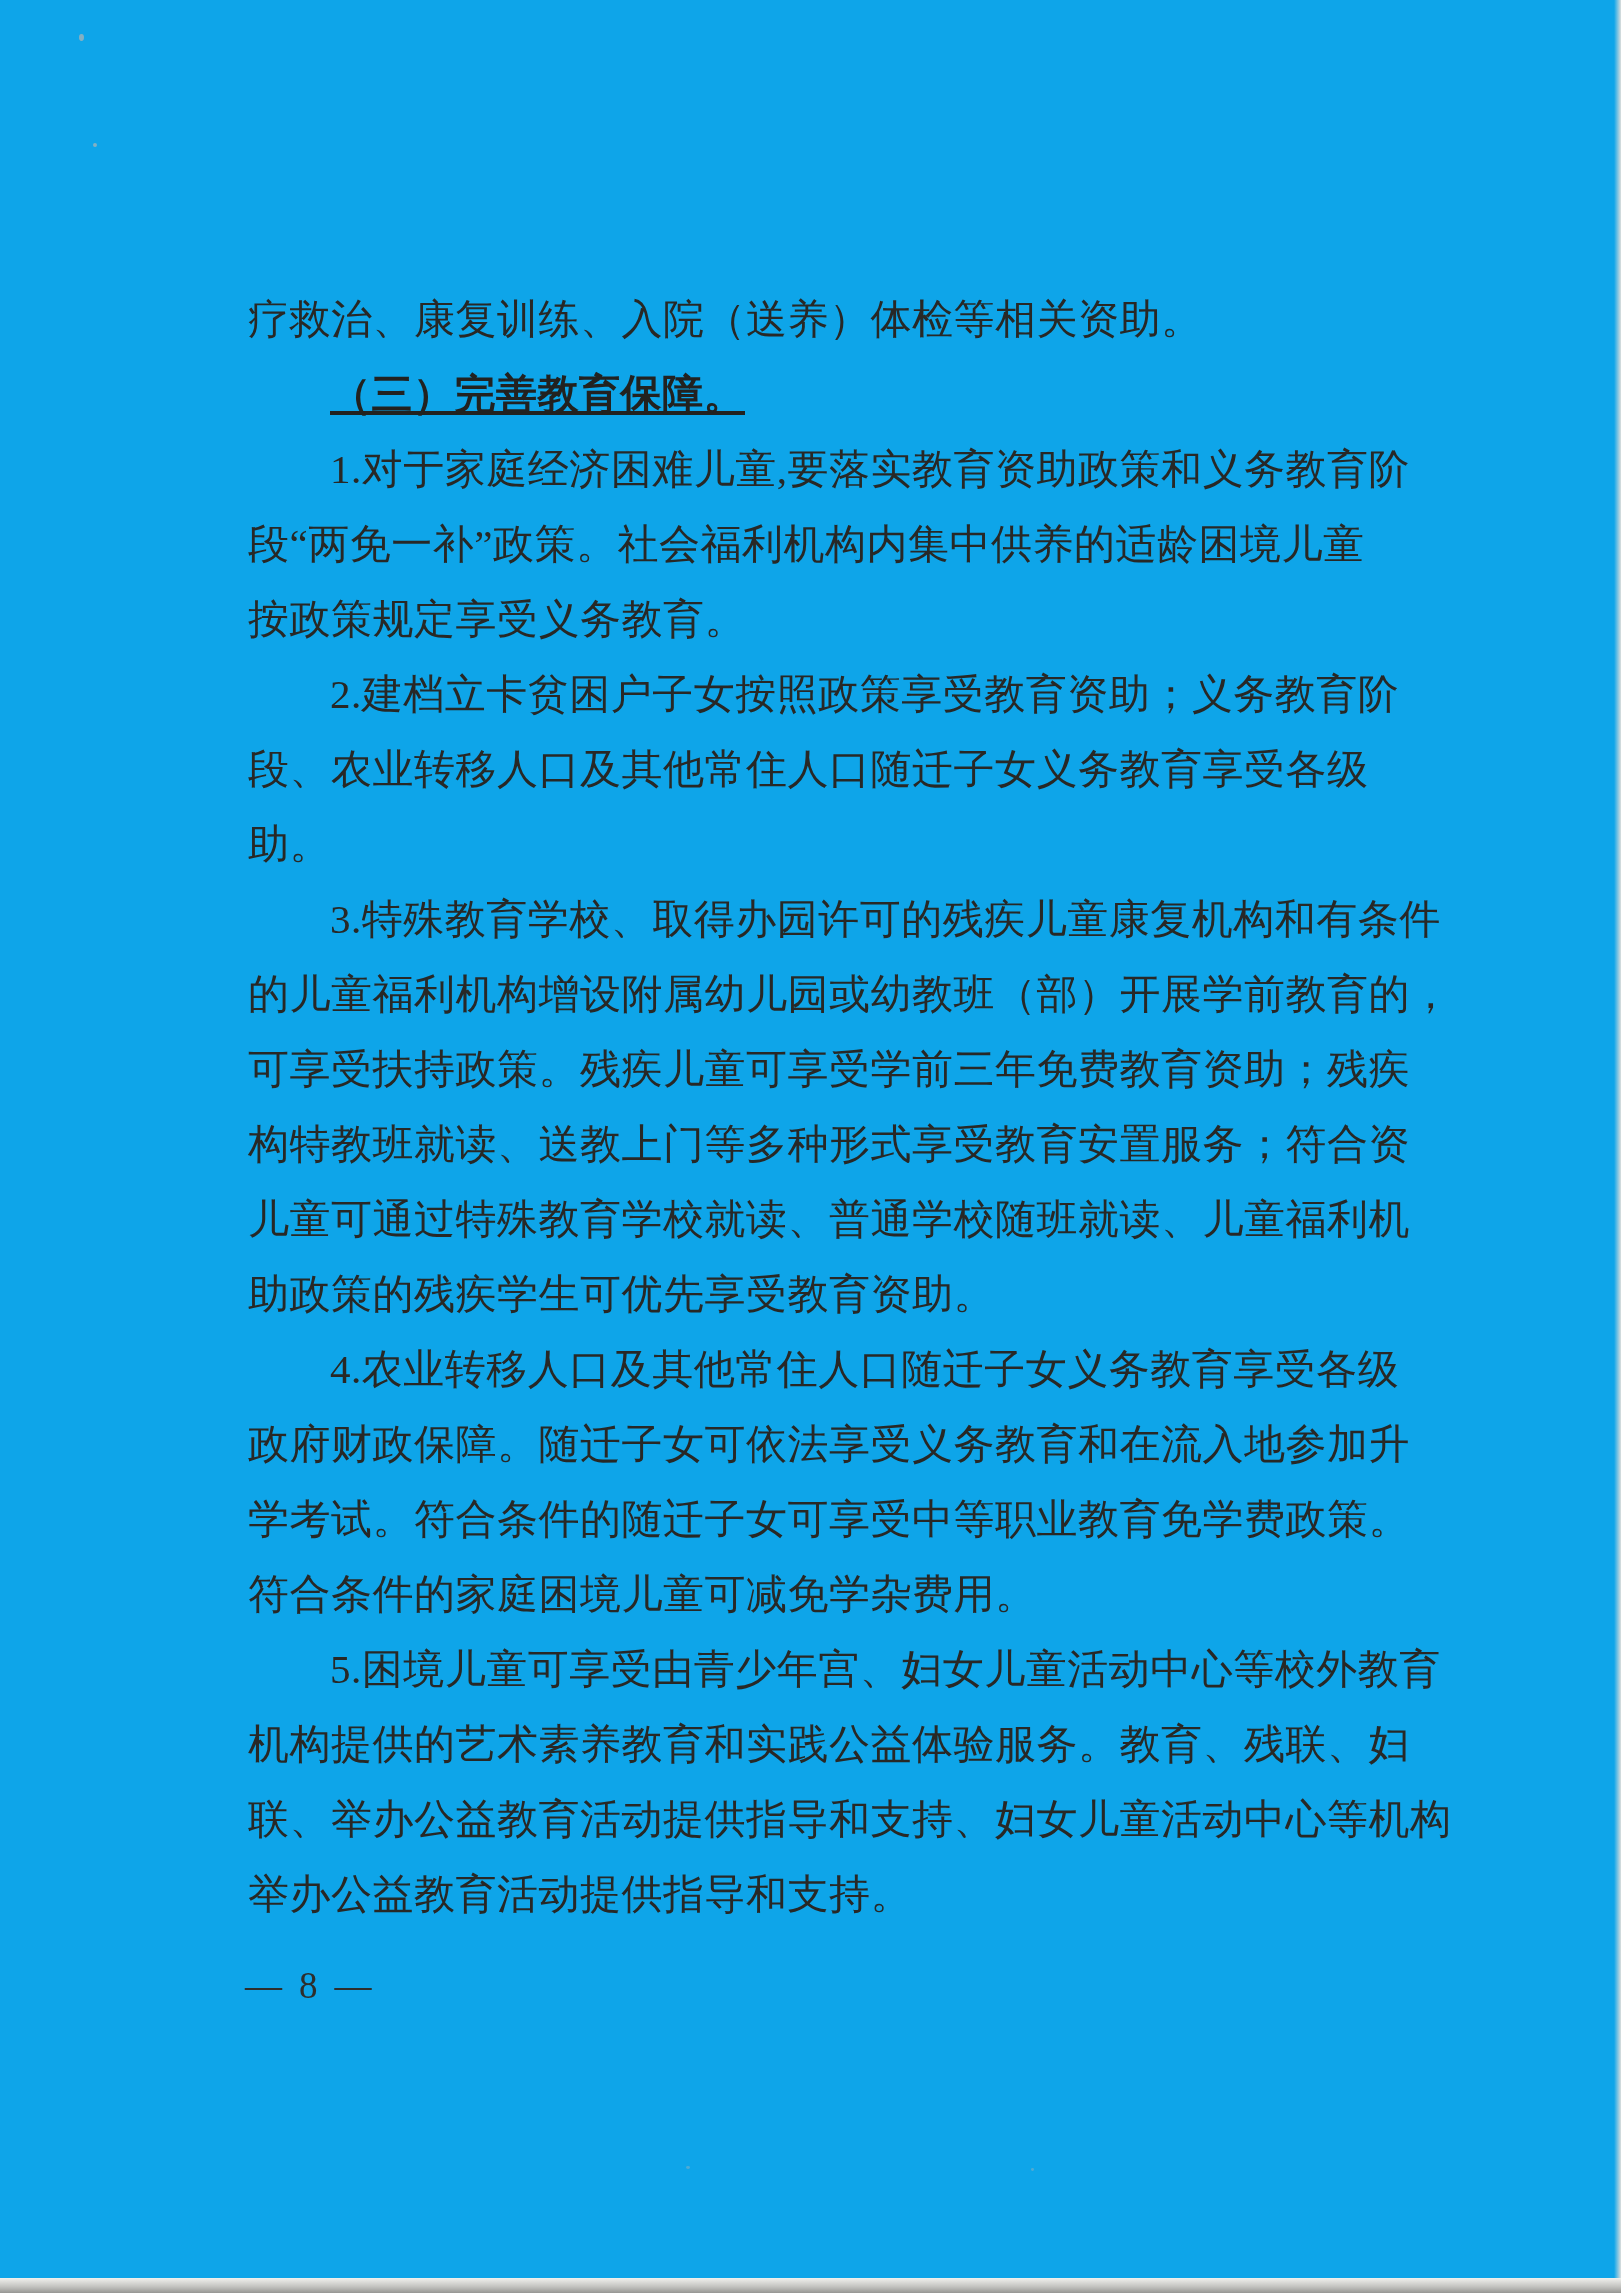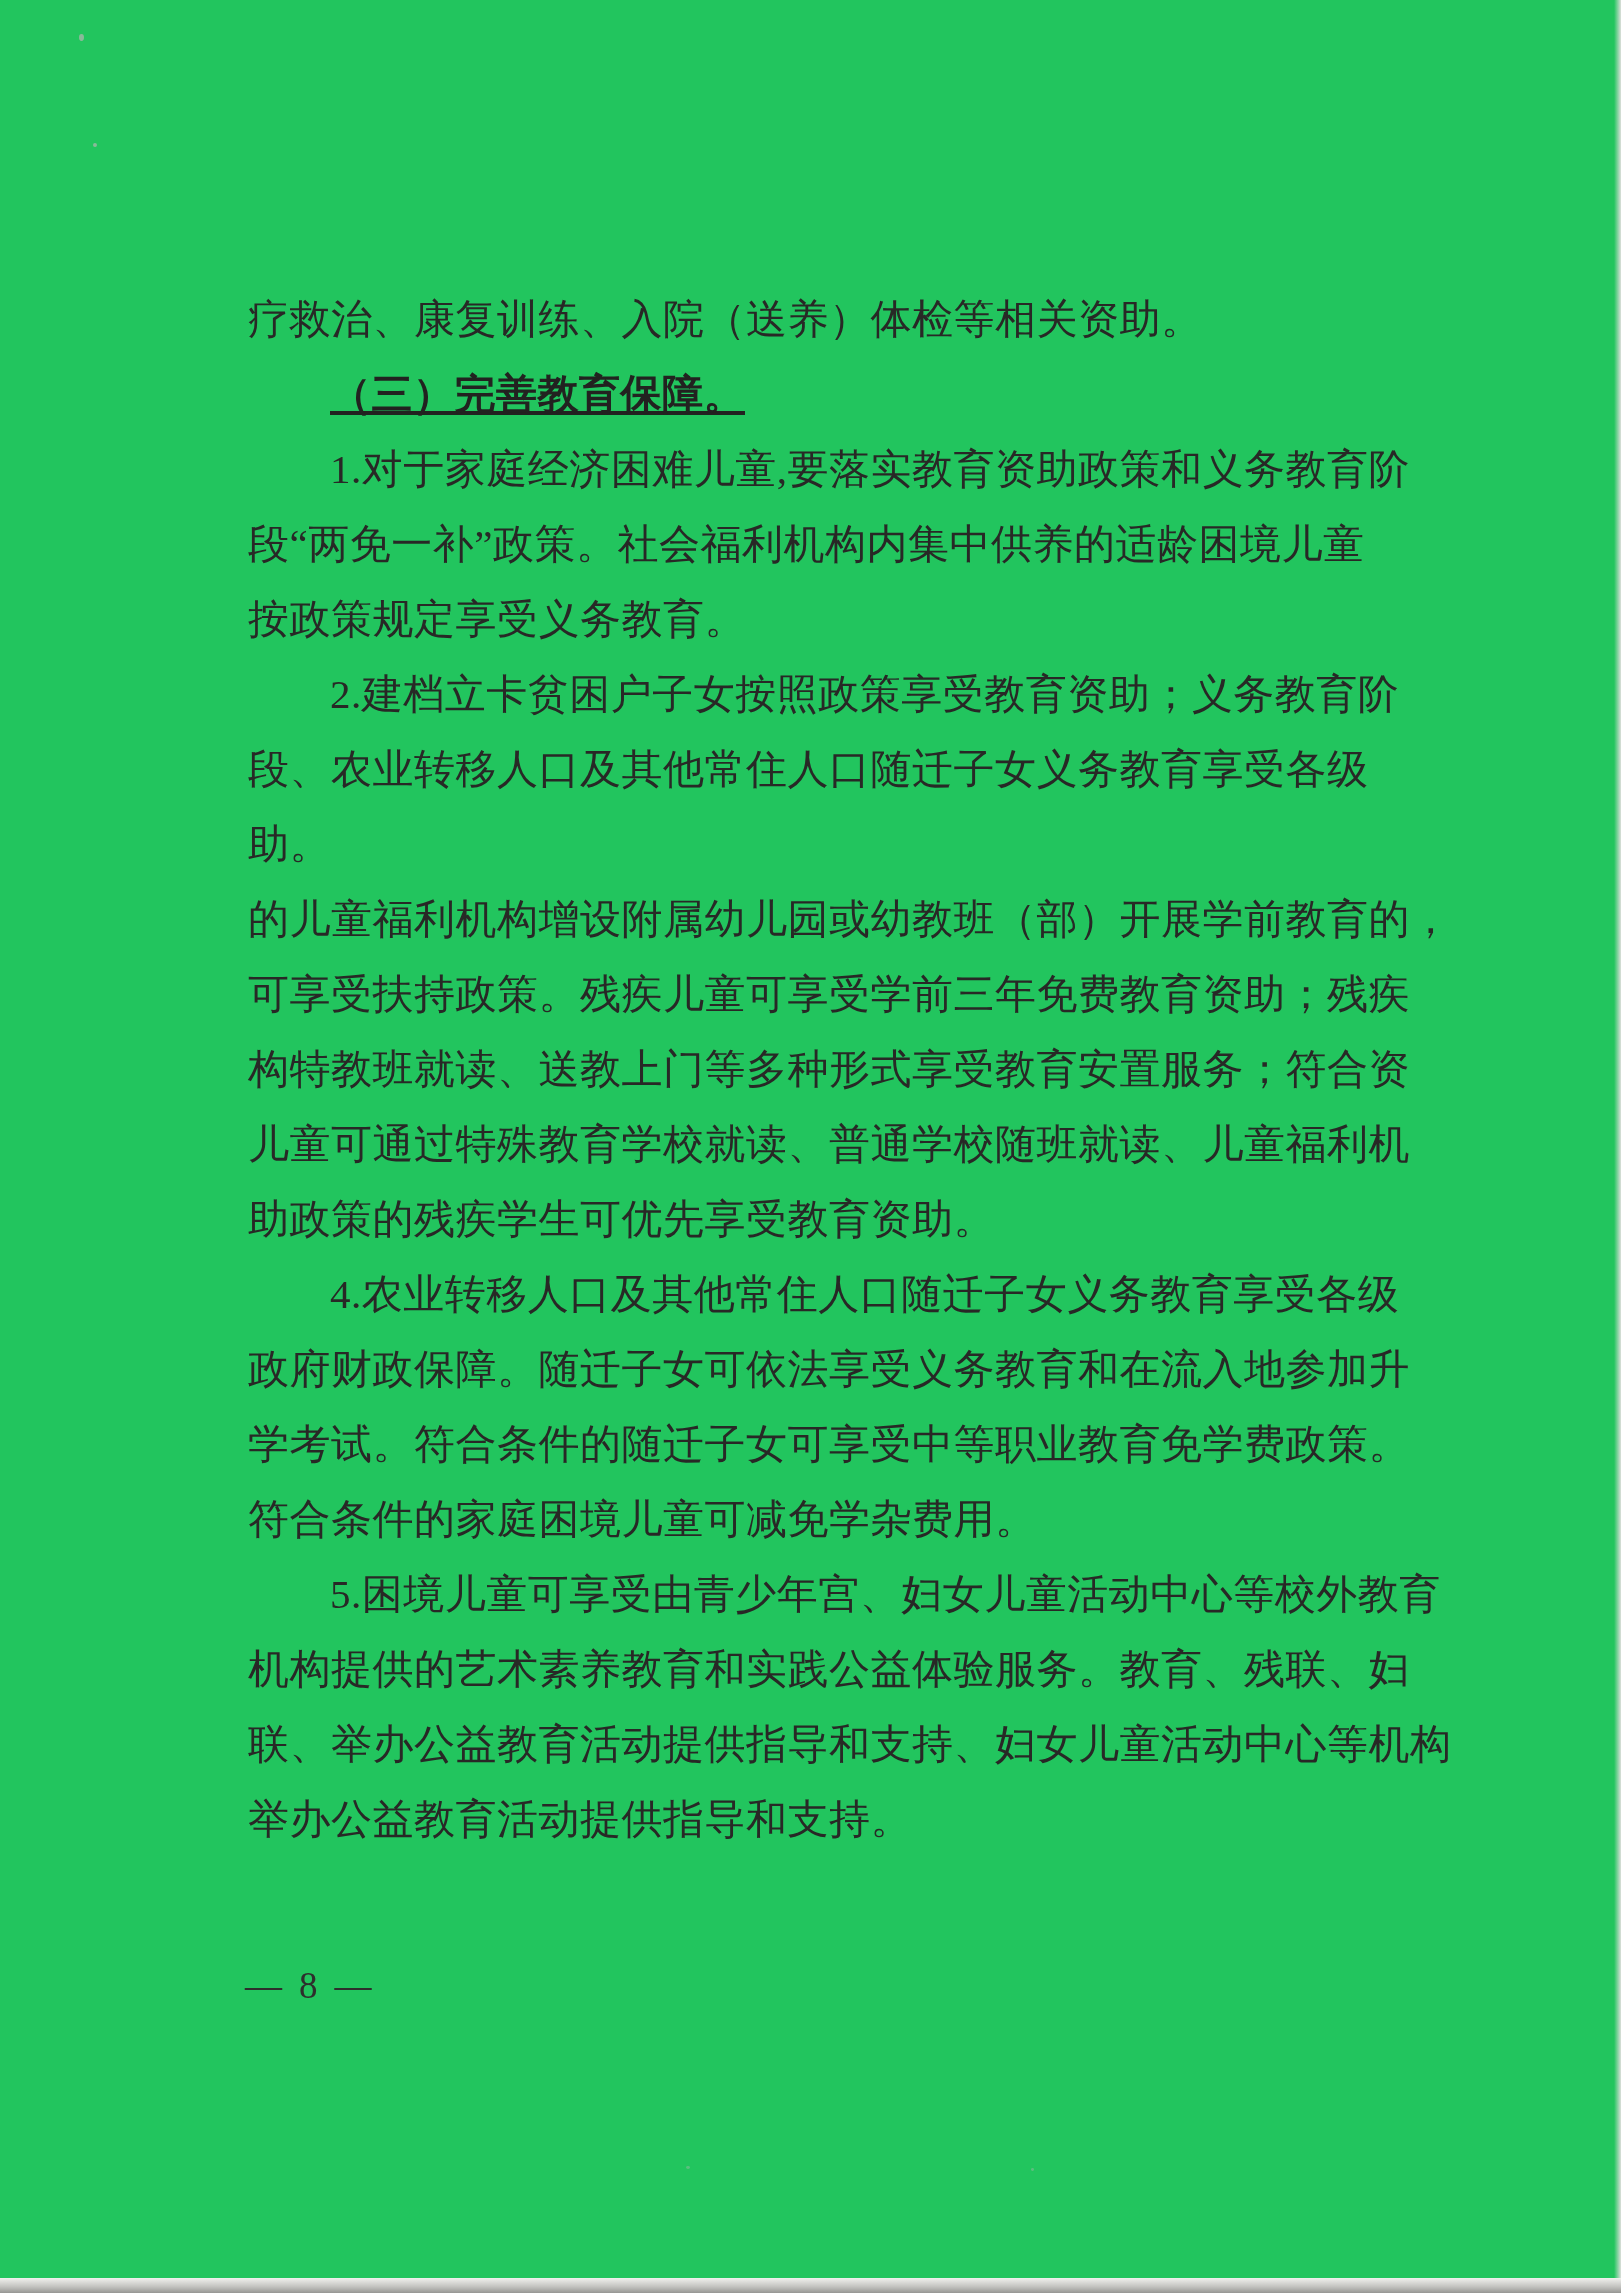--- a/index.html
+++ b/index.html
@@ -4,21 +4,21 @@
 <style>
   html, body {
     margin: 0;
     padding: 0;
     background: #e9e9e7;
   }
   .page {
     position: relative;
     width: 1621px;
     height: 2294px;
-    background: #22c55e;
+    background: #0ea5e9;
     overflow: hidden;
     font-family: "Liberation Serif", "DejaVu Serif", serif;
   }
   .text-block {
     position: absolute;
     left: 248px;
     top: 282px;
     width: 1127px;
   }
   .line {
@@ -81,20 +81,21 @@
 
   <div class="text-block" id="lines-container">
       <div class="line body">疗救治、康复训练、入院（送养）体检等相关资助。</div>
       <div class="line heading indent">（三）完善教育保障。</div>
       <div class="line body indent">1.对于家庭经济困难儿童,要落实教育资助政策和义务教育阶</div>
       <div class="line body">段“两免一补”政策。社会福利机构内集中供养的适龄困境儿童</div>
       <div class="line body">按政策规定享受义务教育。</div>
       <div class="line body indent">2.建档立卡贫困户子女按照政策享受教育资助；义务教育阶</div>
       <div class="line body">段、农业转移人口及其他常住人口随迁子女义务教育享受各级</div>
       <div class="line body">助。</div>
+      <div class="line body indent">3.特殊教育学校、取得办园许可的残疾儿童康复机构和有条件</div>
       <div class="line body">的儿童福利机构增设附属幼儿园或幼教班（部）开展学前教育的，</div>
       <div class="line body">可享受扶持政策。残疾儿童可享受学前三年免费教育资助；残疾</div>
       <div class="line body">构特教班就读、送教上门等多种形式享受教育安置服务；符合资</div>
       <div class="line body">儿童可通过特殊教育学校就读、普通学校随班就读、儿童福利机</div>
       <div class="line body">助政策的残疾学生可优先享受教育资助。</div>
       <div class="line body indent">4.农业转移人口及其他常住人口随迁子女义务教育享受各级</div>
       <div class="line body">政府财政保障。随迁子女可依法享受义务教育和在流入地参加升</div>
       <div class="line body">学考试。符合条件的随迁子女可享受中等职业教育免学费政策。</div>
       <div class="line body">符合条件的家庭困境儿童可减免学杂费用。</div>
       <div class="line body indent">5.困境儿童可享受由青少年宫、妇女儿童活动中心等校外教育</div>

